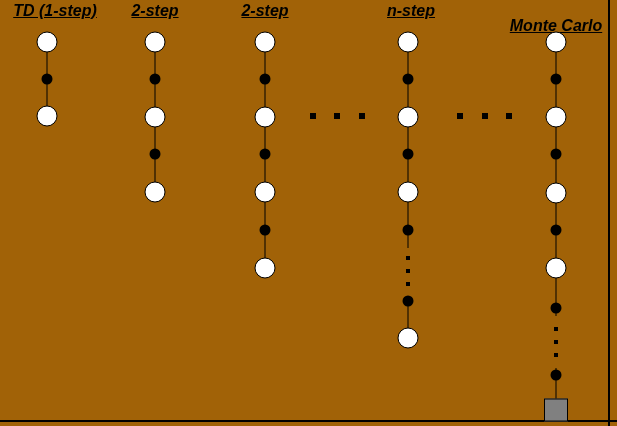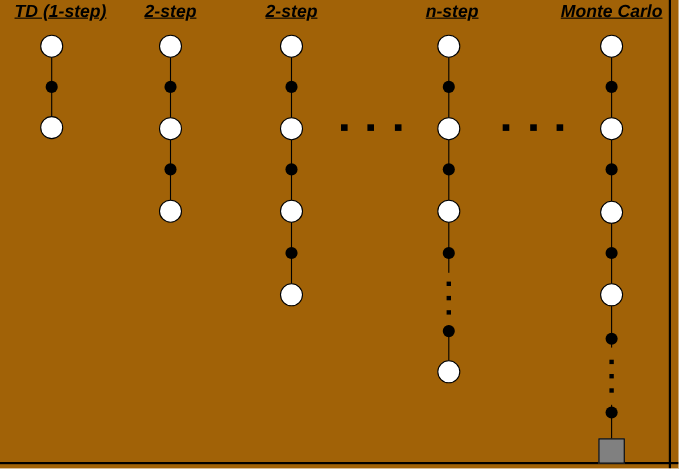--- a/index.html
+++ b/index.html
@@ -88,21 +88,21 @@
   <div class="frame-bottom"></div>
 
   <div class="col-label" id="label-td" style="left: 55px; top: 2px;">TD (1-step)</div>
 
   <div class="col-label" id="label-two" style="left: 155px; top: 2px;">2-step</div>
 
   <div class="col-label" id="label-three" style="left: 265px; top: 2px;">2-step</div>
 
   <div class="col-label" id="label-n" style="left: 411px; top: 2px;"><span class="ital-n">n</span><span>-step</span></div>
 
-  <div class="col-label" id="label-mc" style="left: 556px; top: 2px;">Monte Carlo</div>
+  <div class="col-label" id="label-mc" style="left: 556px; top: 17px;">Monte Carlo</div>
 
   <div id="graphics-layer">
       <div class="spine" style="left: 47px; top: 42px; height: 74px;"></div>
       <div class="state-node" style="left: 47px; top: 42px; width: 21px; height: 21px;"></div>
       <div class="state-node" style="left: 47px; top: 116px; width: 21px; height: 21px;"></div>
       <div class="action-node" style="left: 47px; top: 79px; width: 11px; height: 11px;"></div>
       <div class="spine" style="left: 155px; top: 42px; height: 150px;"></div>
       <div class="state-node" style="left: 155px; top: 42px; width: 21px; height: 21px;"></div>
       <div class="state-node" style="left: 155px; top: 117px; width: 21px; height: 21px;"></div>
       <div class="state-node" style="left: 155px; top: 192px; width: 21px; height: 21px;"></div>

